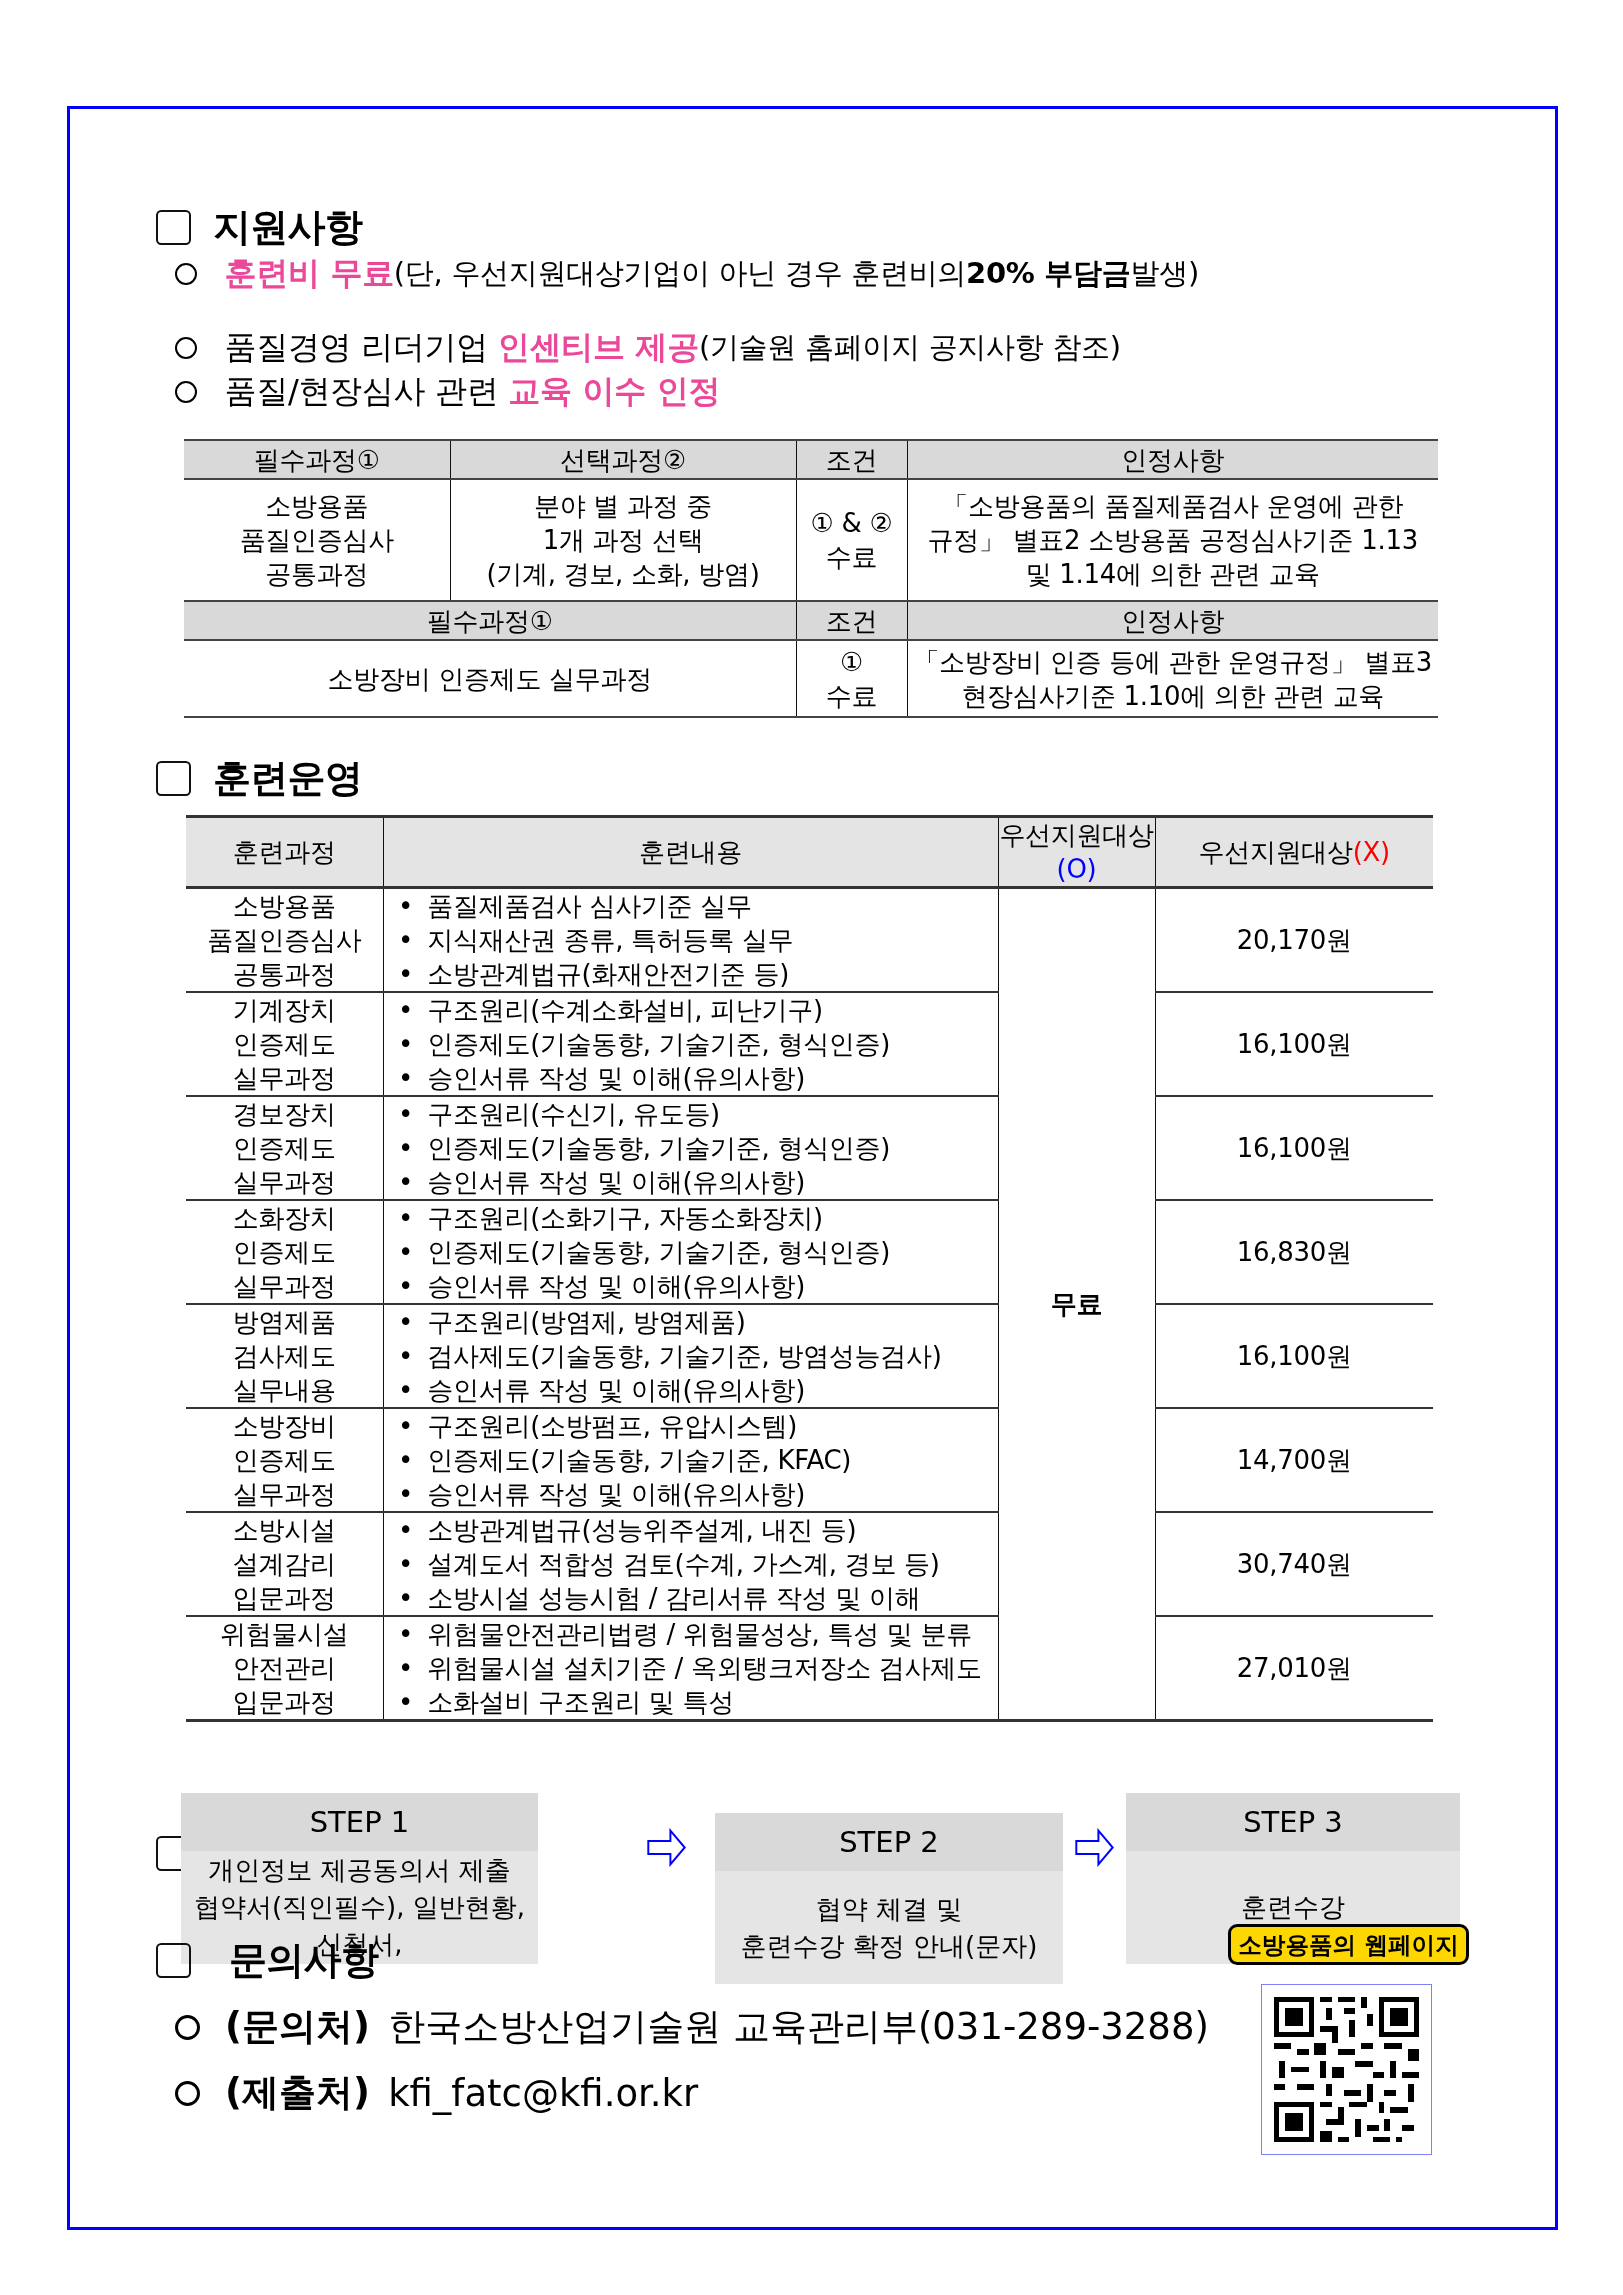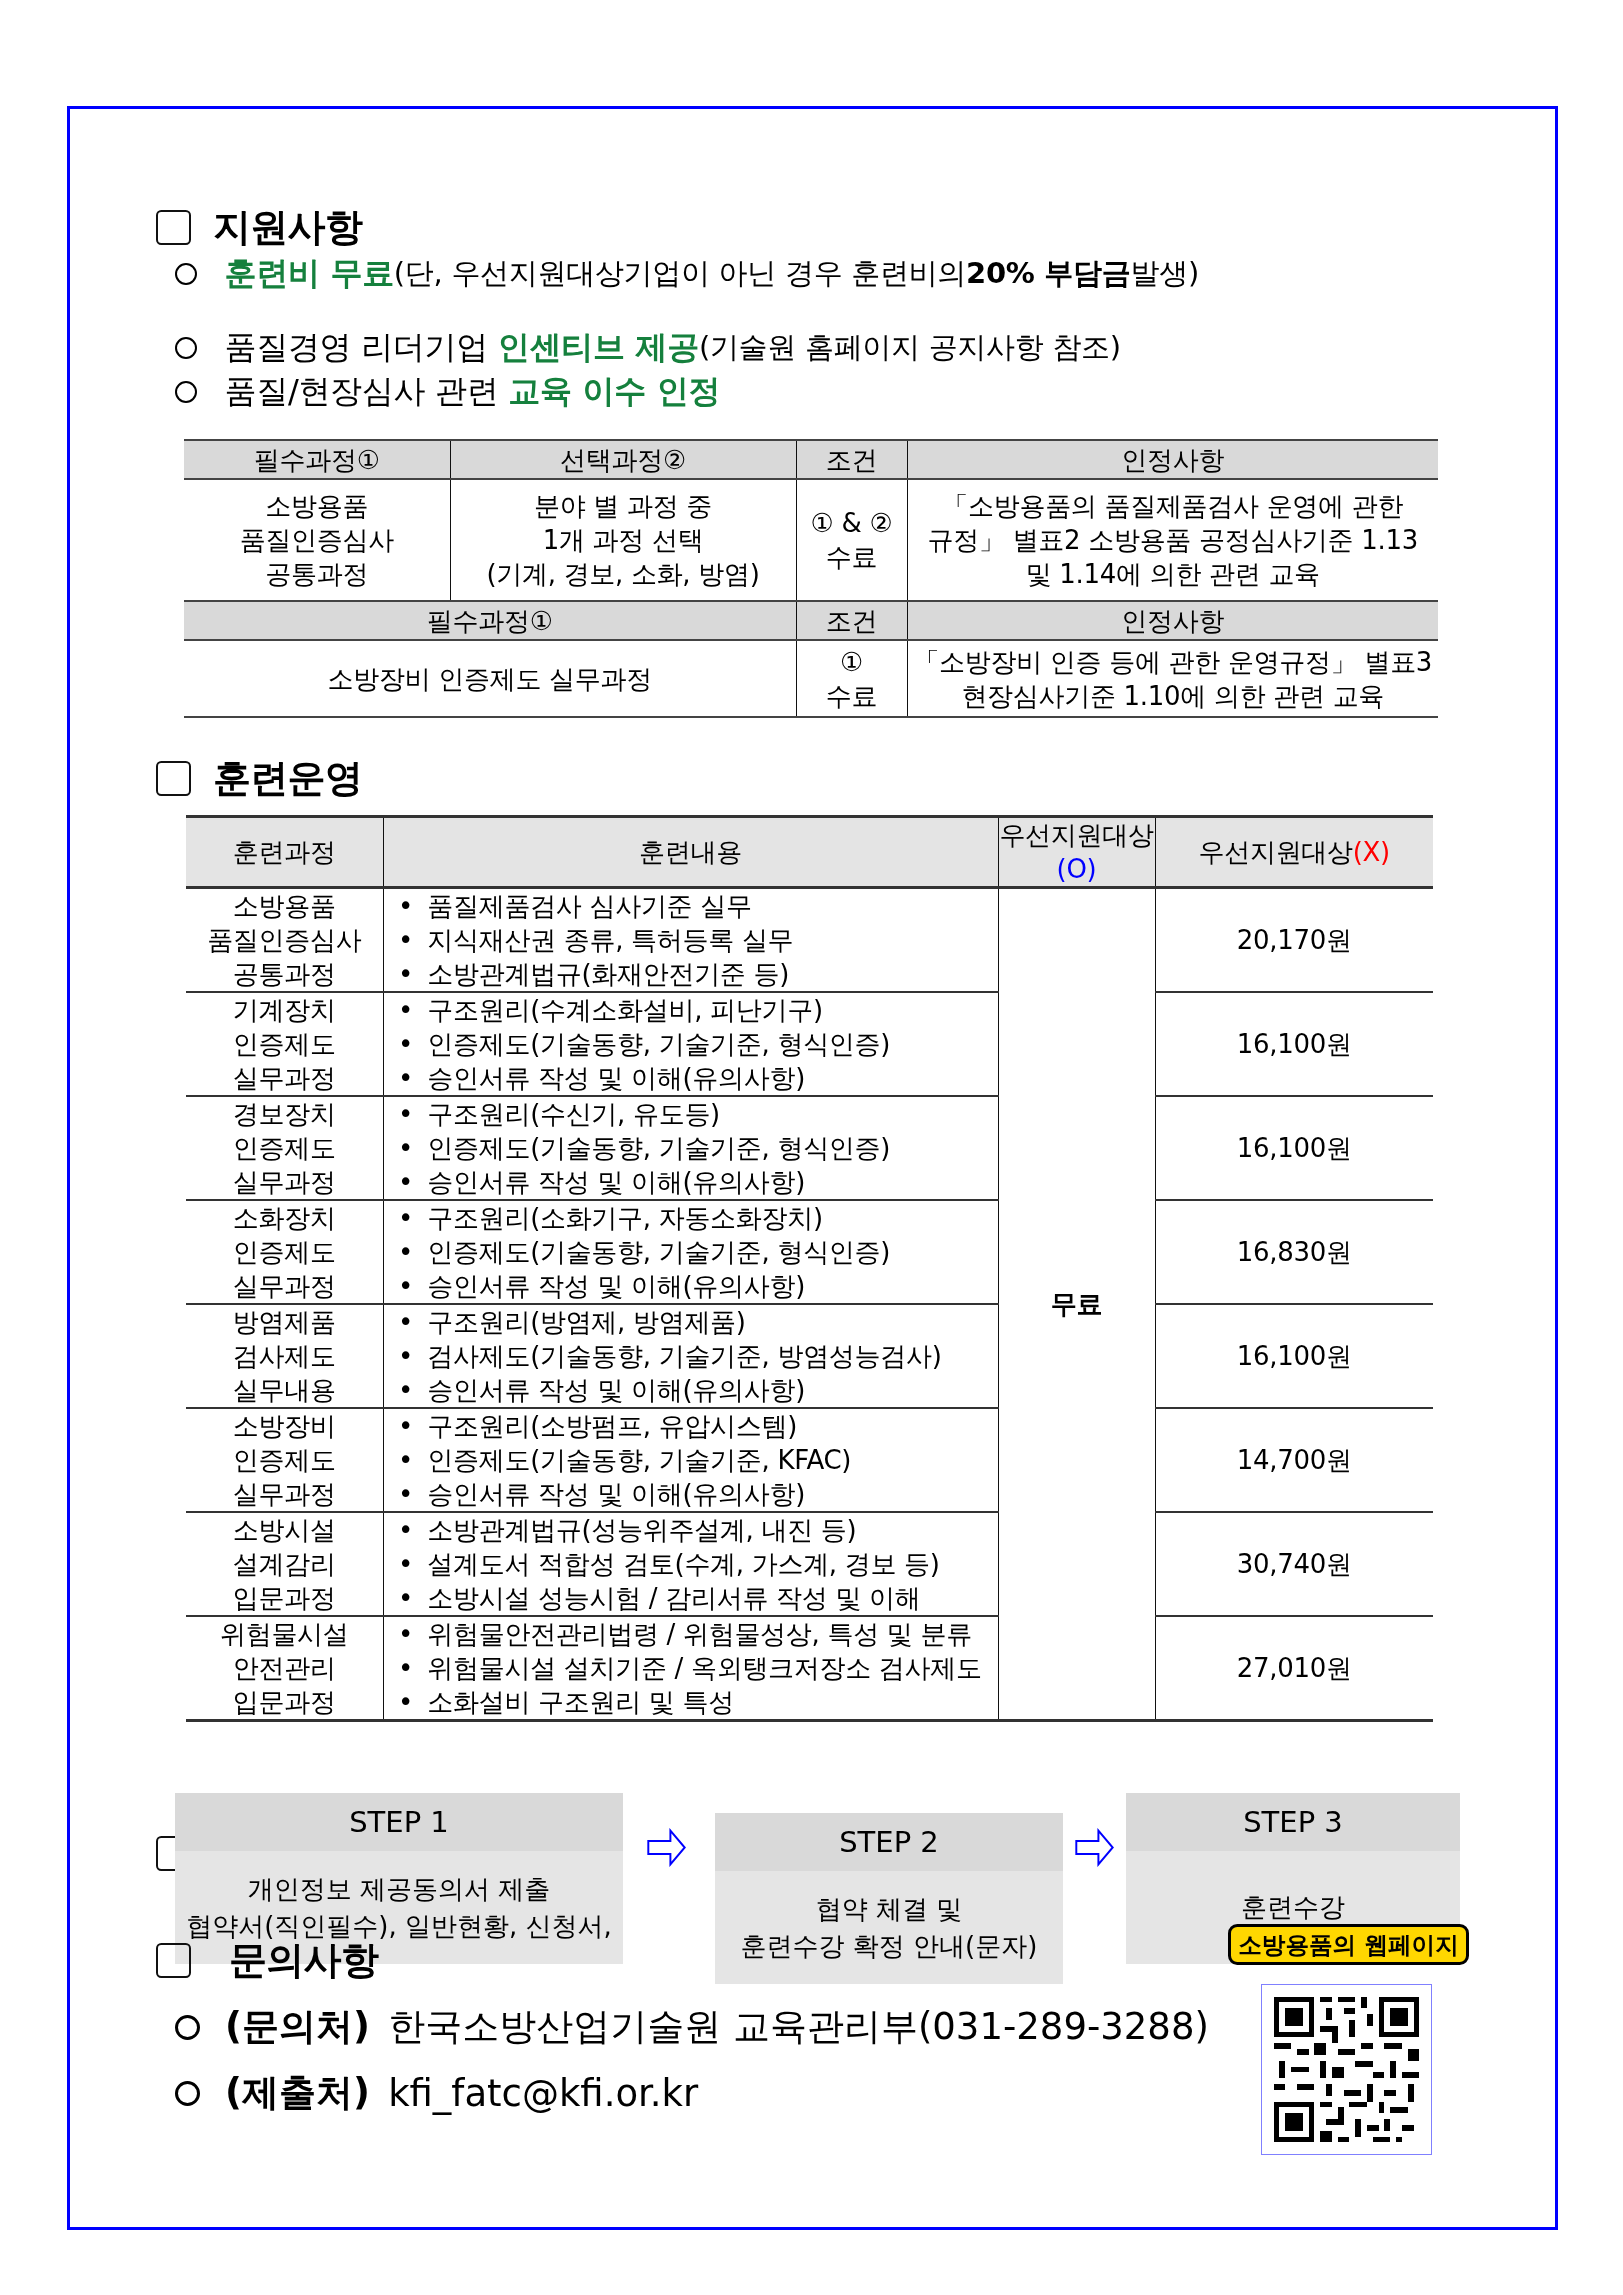--- a/index.html
+++ b/index.html
@@ -8,21 +8,21 @@
   .frame { position:absolute; left:67px; top:106px; width:1485px; height:2118px;
            border:3.3px solid #0000ff; box-sizing:content-box; }
   .sec-title { position:absolute; left:156px; display:flex; align-items:center;
                font-size:38px; font-weight:bold; letter-spacing:-0.7px; }
   .sec-title .box { width:35px; height:35px; border:2.6px solid #111; border-radius:5.2px;
                     box-sizing:border-box; margin-right:22px; }
   .item { position:absolute; left:175px; display:flex; align-items:center;
           font-size:32px; white-space:nowrap; letter-spacing:-0.3px; }
   .item .circ { display:inline-block; width:22px; height:22px; border:2.6px solid #000;
                 border-radius:50%; box-sizing:border-box; margin-right:27.5px; }
-  .red { color:#15803d; font-weight:bold; }
+  .red { color:#ec4899; font-weight:bold; }
   .small { font-size:29px; }
 
   table { border-collapse:collapse; position:absolute; table-layout:fixed; }
   td, th { font-weight:normal; text-align:center; vertical-align:middle; padding:0;
            font-size:26px; line-height:34px; letter-spacing:-0.3px; }
   .rt th { background:#d9d9d9; }
   .rt { border-top:2.6px solid #444; border-bottom:2.6px solid #444; }
   .rt tr.hdr th { border-bottom:2.6px solid #444; border-top:2.6px solid #444; height:37px; }
   .rt td, .rt th { border-left:1.3px solid #111; }
   .rt tr > *:first-child { border-left:none; }
@@ -264,21 +264,21 @@
     <td>27,010원</td>
   </tr>
 </tbody>
   </table>
 
 <div class="sec-title" style="top:1828px;">
   <span class="box"></span>
   <span>신청절차</span>
 </div>
 
-<div class="step" style="left:175px; width:448px;">
+<div class="step" style="left:181px; width:357px;">
   <div class="sh">STEP 1</div>
   <div class="sb">
     <div>
         <div>개인정보 제공동의서 제출</div>
         <div>협약서(직인필수), 일반현황, 신청서,</div>
       </div>
   </div>
 </div>
 <svg class="arrow" style="left:647px;" viewBox="0 0 60 60">
   <polygon points="2,20 36,20 36,4 58,30 36,56 36,40 2,40" fill="#fff" stroke="#0000ff" stroke-width="3"></polygon>

